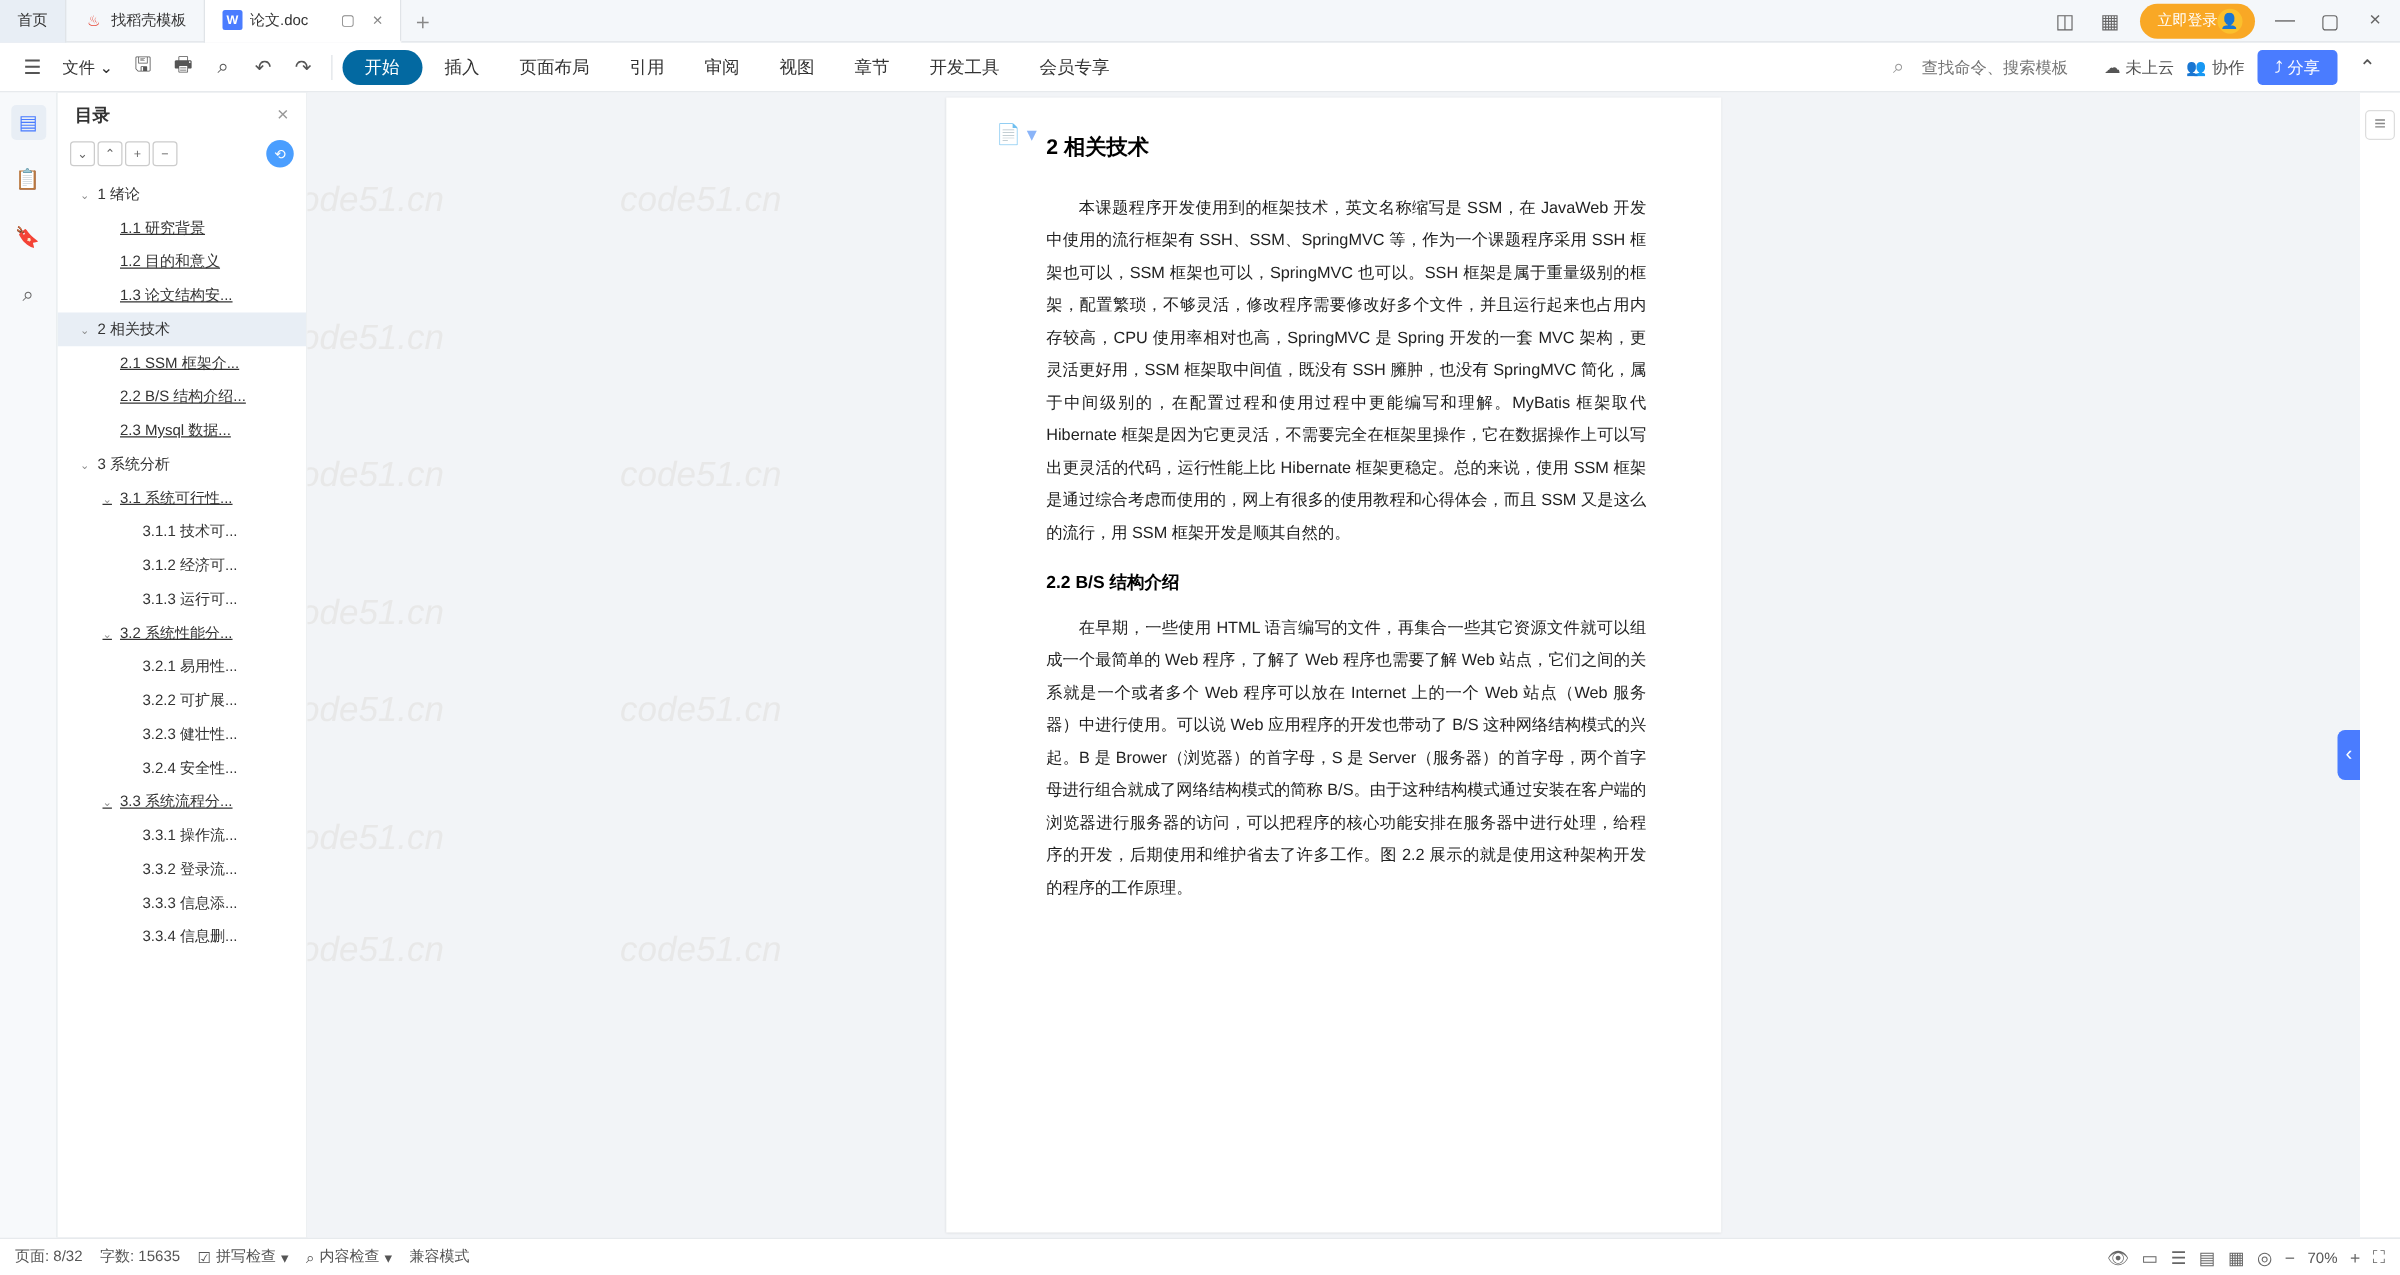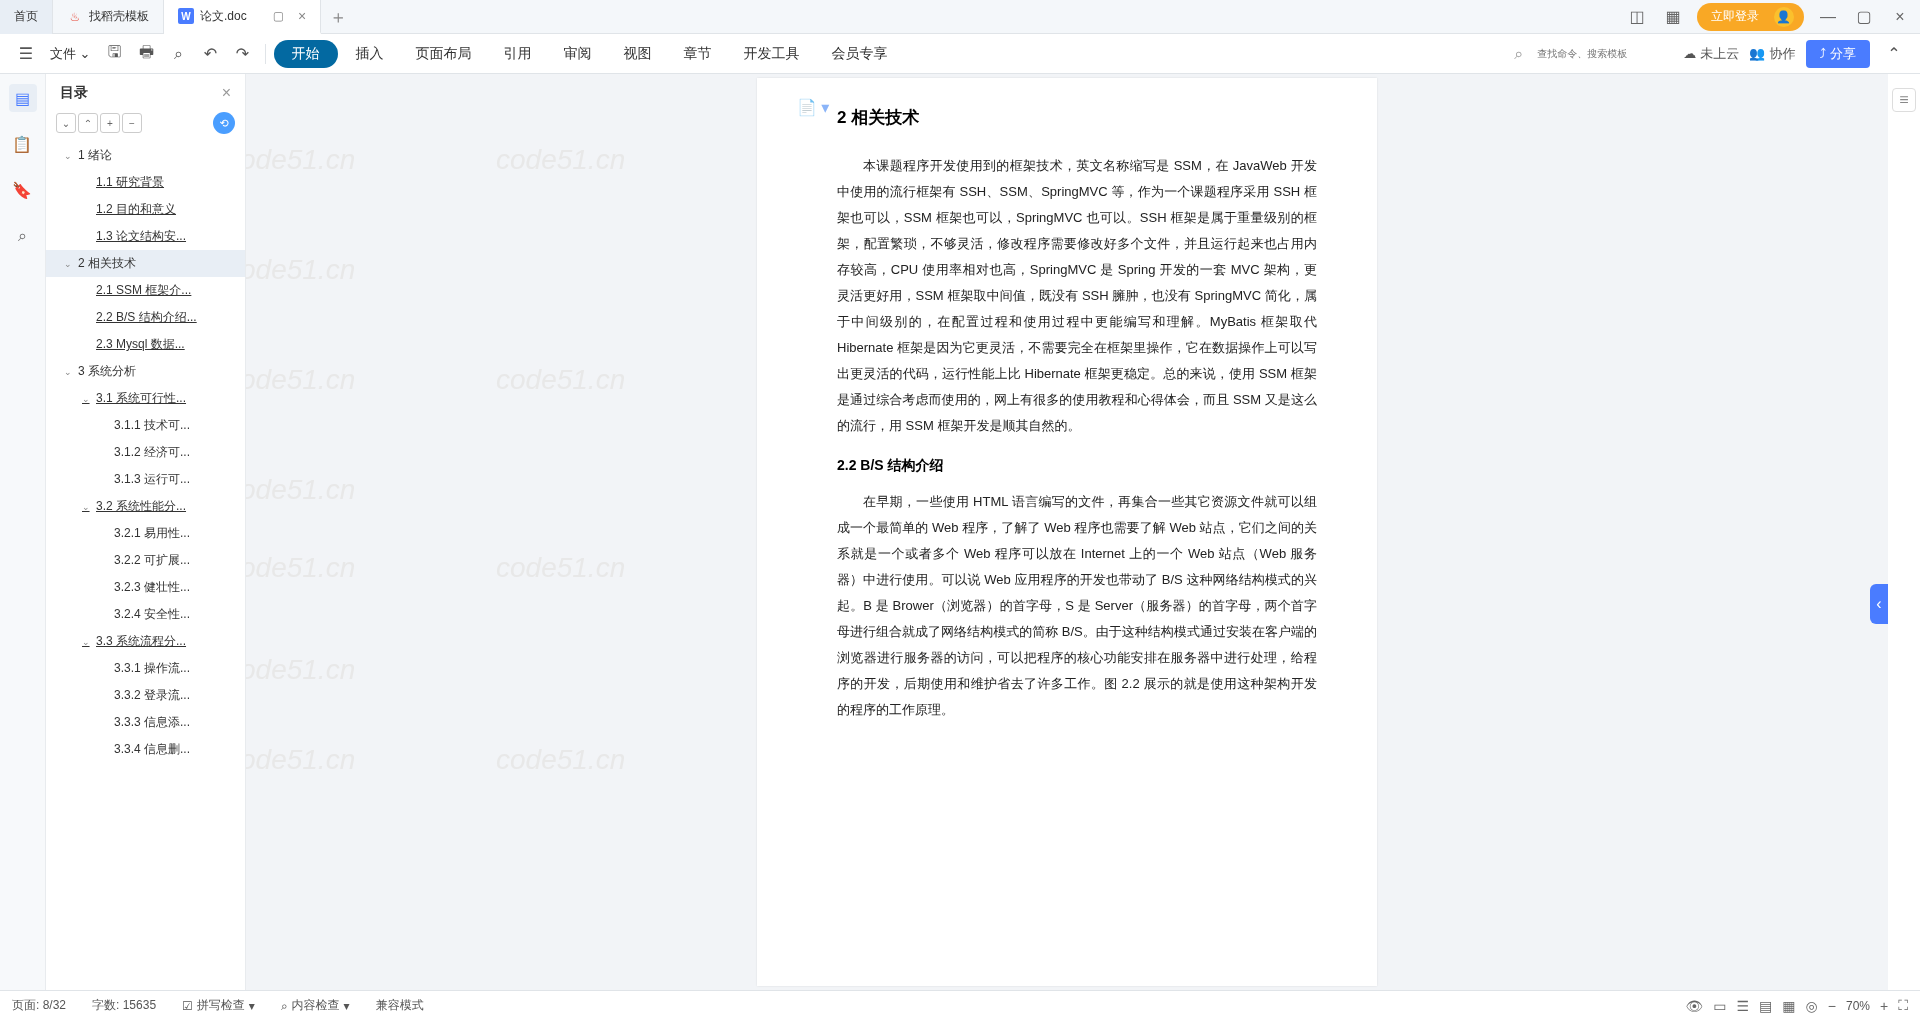--- a/index.html
+++ b/index.html
@@ -11,32 +11,32 @@
 .tab.home { background: #e8eef5; }
 .tab.active { background: #fff; border-bottom: 2px solid #fff; margin-bottom: -1px; }
 .tab-icon { width: 16px; height: 16px; display: inline-flex; align-items: center; justify-content: center; font-size: 12px; }
 .tab-icon.red { color: #e74c3c; }
 .tab-icon.blue { background: #4a7cff; color: #fff; border-radius: 2px; font-size: 10px; font-weight: bold; }
 .tab-close { margin-left: 8px; color: #888; font-size: 14px; }
 .tab-screen { margin-left: 20px; color: #888; }
 .tab-plus { width: 34px; display: flex; align-items: center; justify-content: center; color: #888; font-size: 18px; cursor: pointer; }
 .titlebar-right { margin-left: auto; display: flex; align-items: center; gap: 12px; padding-right: 8px; }
 .titlebar-icon { width: 24px; height: 24px; display: flex; align-items: center; justify-content: center; color: #666; cursor: pointer; }
-.login-btn { background: #f9a825; color: #fff; padding: 4px 10px 4px 14px; border-radius: 14px; font-size: 12px; display: flex; align-items: center; gap: 15px; cursor: pointer; }
+.login-btn { background: #f9a825; color: #fff; padding: 4px 10px 4px 14px; border-radius: 14px; font-size: 12px; display: flex; align-items: center; gap: 0; cursor: pointer; }
 .avatar-circ { width: 20px; height: 20px; background: #fbc02d; border-radius: 50%; display: flex; align-items: center; justify-content: center; color: #fff; }
 
 
 .menubar { height: 40px; display: flex; align-items: center; padding: 0 12px; border-bottom: 1px solid #e0e4e8; gap: 4px; }
 .menu-icon { width: 28px; height: 28px; display: flex; align-items: center; justify-content: center; color: #555; cursor: pointer; font-size: 16px; }
 .menu-label { font-size: 13px; color: #333; padding: 0 6px; cursor: pointer; }
 .menu-sep { width: 1px; height: 20px; background: #e0e4e8; margin: 0 4px; }
 .menu-tab { font-size: 14px; color: #333; padding: 6px 14px; cursor: pointer; }
 .menu-tab.active { background: #0369a1; color: #fff; border-radius: 14px; padding: 5px 18px; }
 .menu-right { margin-left: auto; display: flex; align-items: center; gap: 10px; }
-.search-input { border: none; background: transparent; font-size: 10px; color: #999; width: 140px; padding: 4px; font-family: Liberation Serif, serif; }
+.search-input { border: none; background: transparent; font-size: 13px; color: #999; width: 140px; padding: 4px; font-family: Liberation Serif, serif; }
 .cloud-item { display: flex; align-items: center; gap: 4px; font-size: 13px; color: #555; cursor: pointer; }
 .share-btn { background: #4a7cff; color: #fff; padding: 5px 14px; border-radius: 4px; font-size: 13px; display: flex; align-items: center; gap: 4px; cursor: pointer; }
 
 
 .body { display: flex; height: calc(100vh - 34px - 40px - 30px); }
 
 
 .rail { width: 46px; background: #f7f9fb; border-right: 1px solid #e8ebee; display: flex; flex-direction: column; align-items: center; padding-top: 10px; gap: 18px; }
 .rail-icon { width: 28px; height: 28px; display: flex; align-items: center; justify-content: center; color: #666; cursor: pointer; border-radius: 4px; font-size: 16px; }
 .rail-icon.active { background: #e8eef5; color: #4a7cff; }
@@ -65,21 +65,21 @@
 .h1 { font-size: 17px; font-weight: bold; margin: 8px 0 24px; }
 .h2 { font-size: 14px; font-weight: bold; margin: 18px 0 14px; }
 .para { font-size: 13px; line-height: 2.0; text-align: justify; text-indent: 2em; color: #222; }
 .watermark { position: absolute; font-size: 28px; color: #ff0000; font-weight: bold; white-space: nowrap; left: 50%; transform: translateX(-50%); pointer-events: none; z-index: 5; }
 .wm-grey { position: absolute; font-size: 28px; color: #e8e8e8; pointer-events: none; white-space: nowrap; font-style: italic; }
 .right-collapse { width: 32px; display: flex; justify-content: center; padding-top: 14px; }
 .collapse-btn { width: 24px; height: 24px; border: 1px solid #ddd; border-radius: 4px; display: flex; align-items: center; justify-content: center; color: #888; cursor: pointer; background: #fff; }
 .side-tab { position: absolute; right: 0; top: 510px; width: 18px; height: 40px; background: #4a7cff; border-radius: 6px 0 0 6px; display: flex; align-items: center; justify-content: center; color: #fff; cursor: pointer; }
 
 
-.statusbar { height: 30px; border-top: 1px solid #e0e4e8; display: flex; align-items: center; padding: 0 12px; font-size: 12px; color: #555; gap: 26px; background: #fff; }
+.statusbar { height: 30px; border-top: 1px solid #e0e4e8; display: flex; align-items: center; padding: 0 12px; font-size: 12px; color: #555; gap: 14px; background: #fff; }
 .sb-item { display: flex; align-items: center; gap: 4px; cursor: pointer; }
 .sb-right { margin-left: auto; display: flex; align-items: center; gap: 10px; }
 .sb-icon { color: #666; font-size: 14px; }
 </style>
 </head>
 <body>
 
 <div class="titlebar">
   <div class="tab home">
       <span>首页</span>

